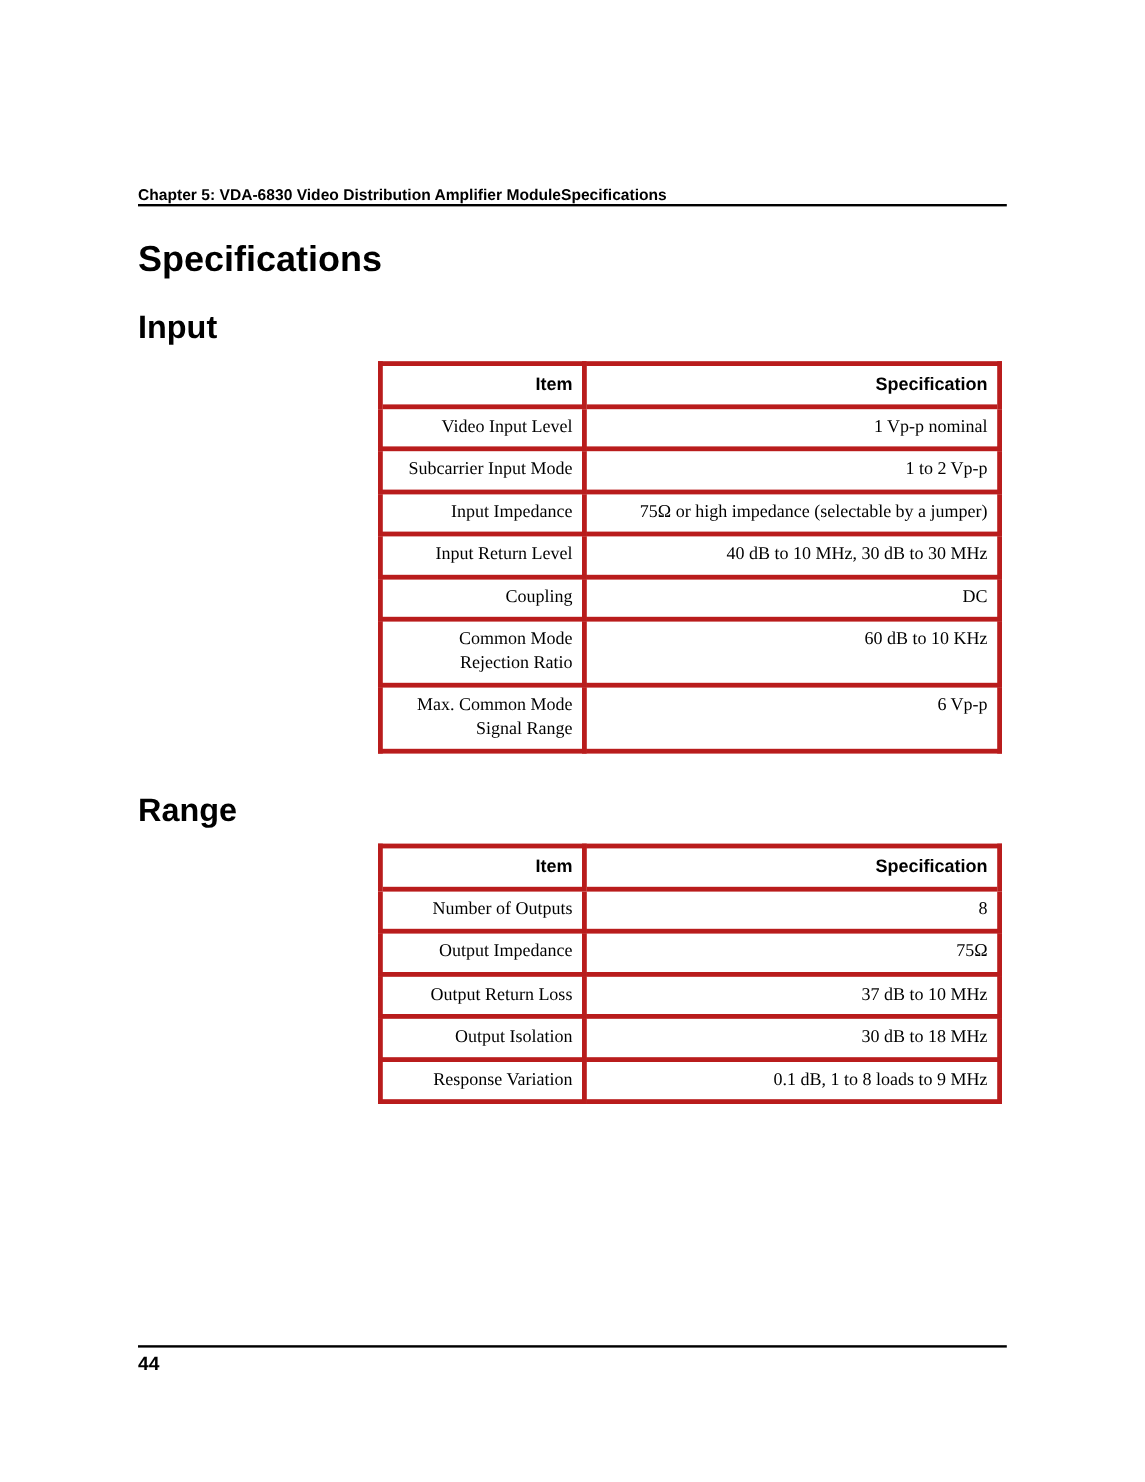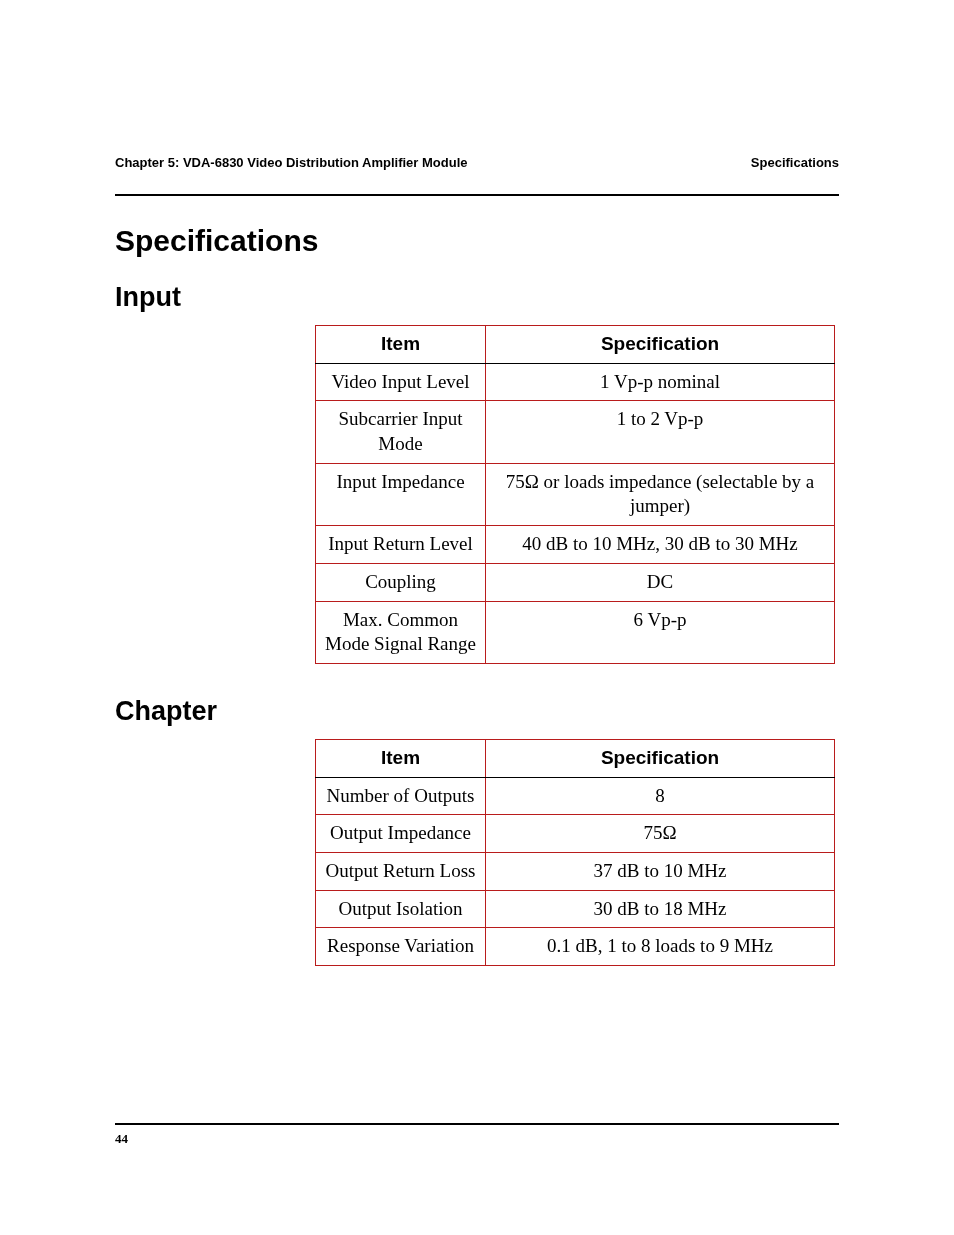--- a/index.html
+++ b/index.html
@@ -11,26 +11,25 @@
       width: 954px;
       height: 1235px;
       background: #fff;
       font-family: "Minion Pro", "Times New Roman", Georgia, serif;
       color: #000;
       padding: 155px 115px 60px 115px;
       position: relative;
     }
     .header-row {
       display: flex;
-      justify-content: space-between;
       align-items: baseline;
       font-family: "Myriad Pro", "Arial Narrow", Arial, sans-serif;
       font-weight: bold;
       font-size: 13px;
-      margin-bottom: 24px;
+      margin-bottom: 0;
     }
     .header-rule {
       border: none;
       border-top: 2px solid #000;
       margin-bottom: 28px;
     }
     h1.specs {
       font-family: "Myriad Pro", Arial, sans-serif;
       font-weight: bold;
       font-size: 30px;
@@ -45,25 +44,25 @@
     .table-wrap {
       margin-left: 200px;
       margin-bottom: 32px;
     }
     table {
       border-collapse: collapse;
       width: 520px;
       border: 1.5px solid #000;
     }
     th, td {
-      border: 1px solid #b91c1c;
+      border: 4px solid #b91c1c;
       padding: 6px 8px;
-      text-align: center;
+      text-align: right;
       vertical-align: top;
-      font-size: 19px;
+      font-size: 15px;
       line-height: 1.3;
     }
     th {
       font-family: "Myriad Pro", Arial, sans-serif;
       font-weight: bold;
       border-bottom: 1.5px solid #000;
     }
     th.col-item, td.col-item {
       width: 170px;
     }
@@ -75,23 +74,23 @@
     }
     .footer-rule {
       border: none;
       border-top: 2px solid #000;
       margin-bottom: 6px;
     }
     .footer-row {
       display: flex;
       justify-content: space-between;
       align-items: baseline;
-      font-family: Liberation Serif, serif;
+      font-family: Liberation Sans, sans-serif;
       font-weight: bold;
-      font-size: 13px;
+      font-size: 16px;
     }
   </style>
 </head>
 <body>
 
 <div class="header-row">
   <span>Chapter 5: VDA-6830 Video Distribution Amplifier Module</span>
   <span>Specifications</span>
 </div>
 <hr class="header-rule">
@@ -111,39 +110,43 @@
       <tr>
         <td class="col-item">Video Input Level</td>
         <td>1 Vp-p nominal</td>
       </tr>
       <tr>
         <td class="col-item">Subcarrier Input Mode</td>
         <td>1 to 2 Vp-p</td>
       </tr>
       <tr>
         <td class="col-item">Input Impedance</td>
-        <td>75Ω or loads impedance (selectable by a jumper)</td>
+        <td>75Ω or high impedance (selectable by a jumper)</td>
       </tr>
       <tr>
         <td class="col-item">Input Return Level</td>
         <td>40 dB to 10 MHz, 30 dB to 30 MHz</td>
       </tr>
       <tr>
         <td class="col-item">Coupling</td>
         <td>DC</td>
       </tr>
       <tr>
+        <td class="col-item">Common Mode Rejection Ratio</td>
+        <td>60 dB to 10 KHz</td>
+      </tr>
+      <tr>
         <td class="col-item">Max. Common Mode Signal Range</td>
         <td>6 Vp-p</td>
       </tr>
     </tbody>
   </table>
 </div>
 
-<h2 class="section">Chapter</h2>
+<h2 class="section">Range</h2>
 <div class="table-wrap">
   <table>
     <thead>
       <tr>
         <th class="col-item">Item</th>
         <th>Specification</th>
       </tr>
     </thead>
     <tbody>
       <tr>

